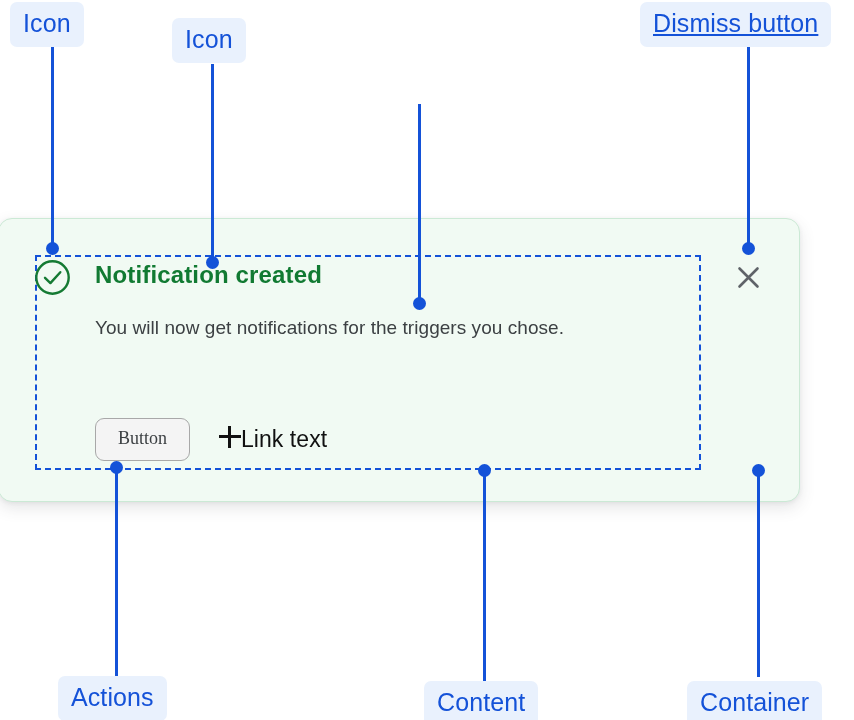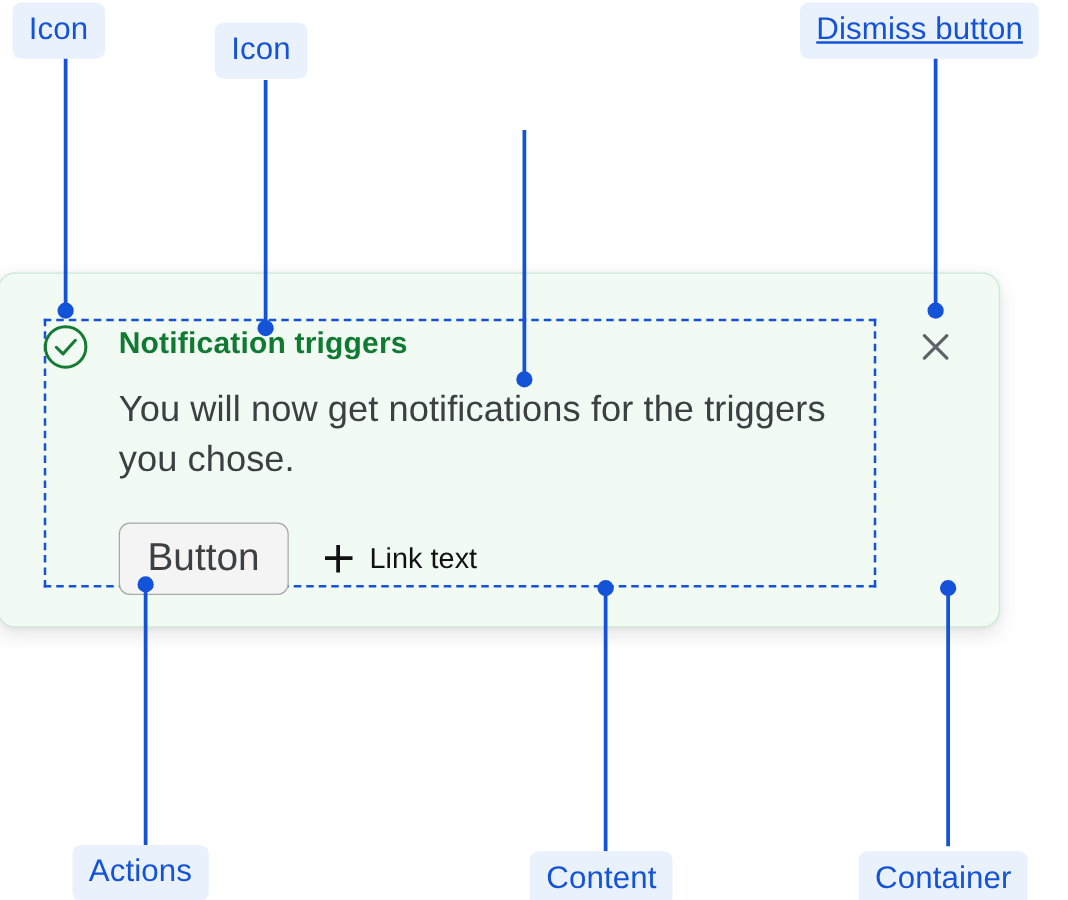--- a/index.html
+++ b/index.html
@@ -91,50 +91,49 @@
     font-weight: bold;
     color: #117a32;
     letter-spacing: 0.15px;
     line-height: 1.2;
   }
   #notification-description {
     position: absolute;
     left: 95px;
     top: 308px;
     width: 600px;
-    font-size: 29px;
+    font-size: 19px;
     color: #3c4043;
     line-height: 40px;
     letter-spacing: 0.05px;
   }
 
   
   #actions-row {
     position: absolute;
     left: 95px;
     top: 418px;
     display: flex;
     align-items: center;
     gap: 29px;
   }
   #action-button {
     background: #f4f4f4;
     border: 1px solid #a8a8a8;
     border-radius: 9px;
     padding: 9px 22px 11px 22px;
-    font-family: Liberation Sans, sans-serif;
-    font-size: 31px;
+    font-family: Liberation Serif, serif;
+    font-size: 18px;
     color: #3c4043;
     line-height: 1.15;
     cursor: pointer;
   }
   #action-link {
     display: flex;
-    align-items: center;
-    gap: 14px;
+    align-items: flex-start;
     font-size: 23px;
     color: #111111;
     cursor: pointer;
     letter-spacing: 0.05px;
   }
   .plus-glyph {
     width: 22px;
     height: 22px;
     position: relative;
     display: inline-block;
@@ -171,21 +170,21 @@
 
   <div id="content-region"></div>
 
   <span id="status-icon">
     <svg width="37" height="37" viewBox="0 0 37 37" fill="none">
       <circle cx="18.5" cy="18.5" r="16.2" stroke="#157a33" stroke-width="2.4" fill="none"></circle>
       <path d="M11 18.8 L16.4 24.1 L26.3 13.2" stroke="#157a33" stroke-width="2.4" stroke-linecap="round" stroke-linejoin="round" fill="none"></path>
     </svg>
   </span>
 
-  <div id="notification-title">Notification triggers</div>
+  <div id="notification-title">Notification created</div>
 
   <div id="notification-description">You will now get notifications for the triggers you chose.</div>
 
   <div id="actions-row">
     <button id="action-button">Button</button>
     <span id="action-link">
       <span class="plus-glyph"></span>
       <span>Link text</span>
     </span>
   </div>

